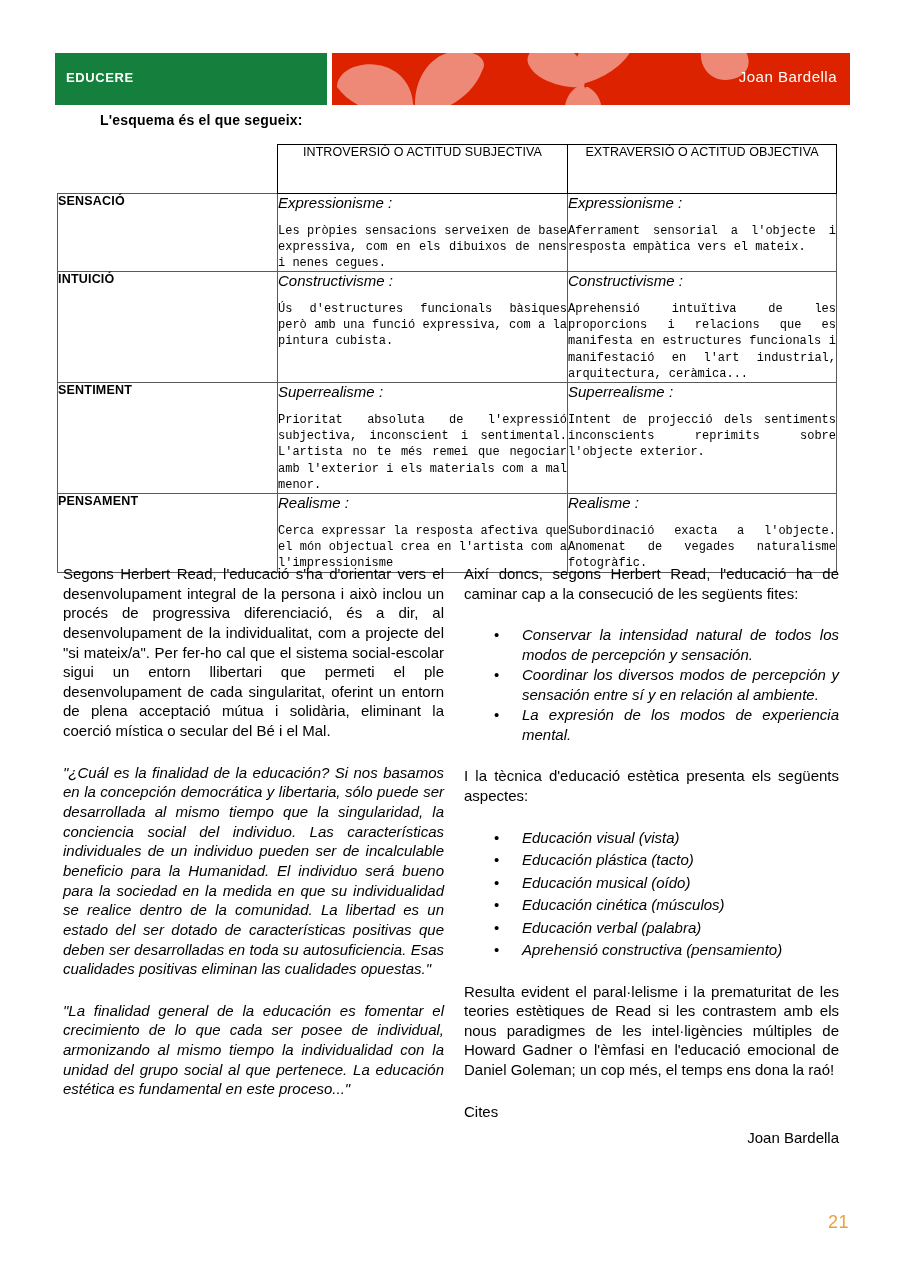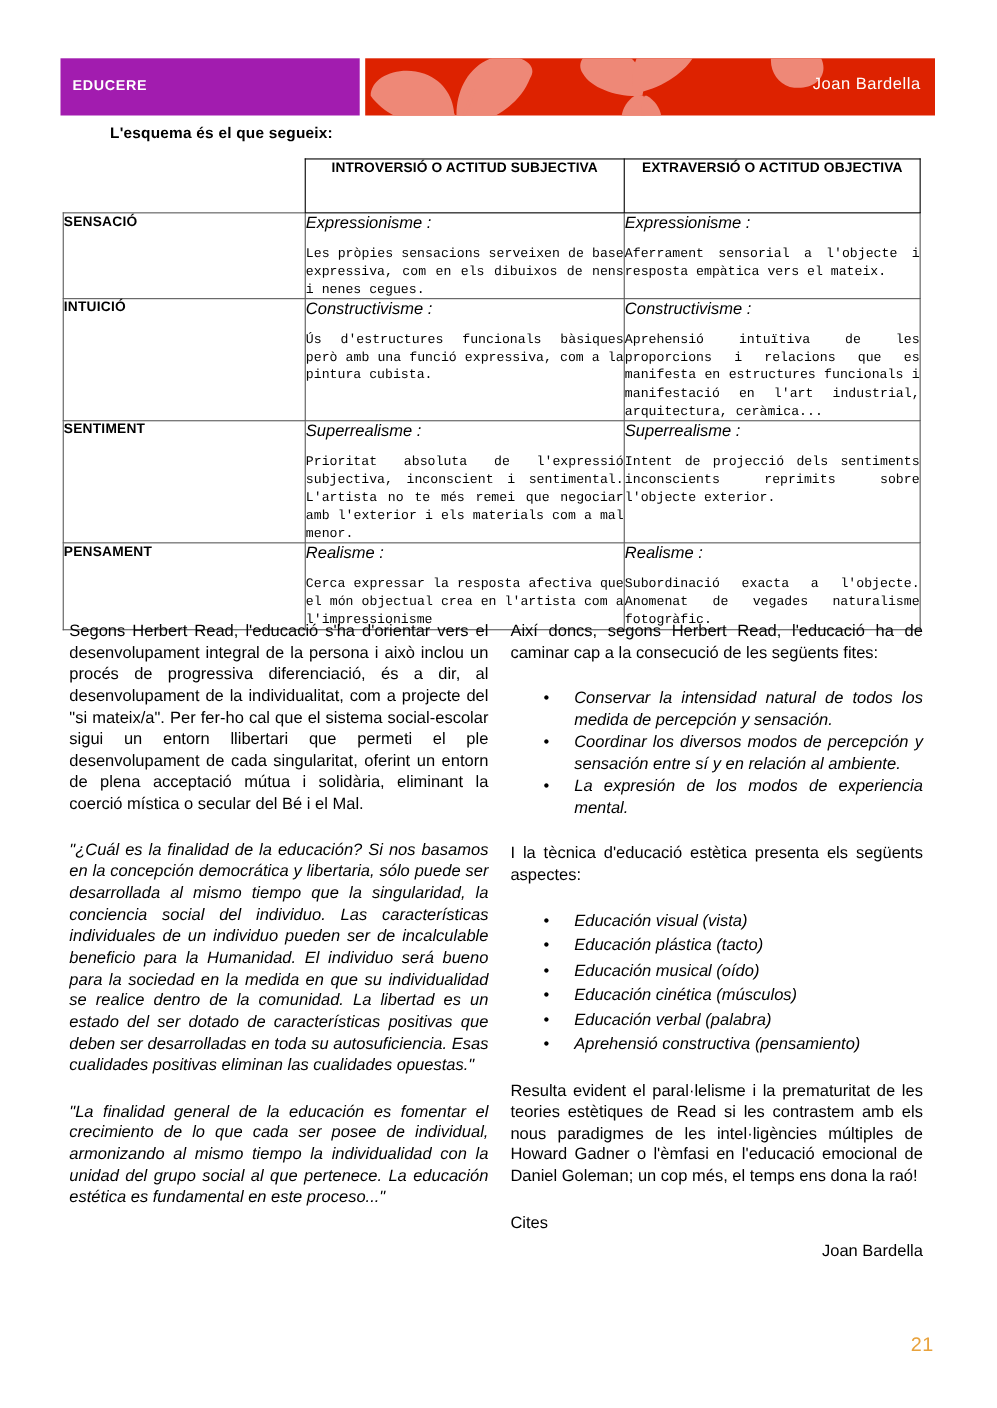--- a/index.html
+++ b/index.html
@@ -23,21 +23,21 @@
     top: 53px;
     width: 795px;
     height: 52px;
   }
   #banner-green {
     position: absolute;
     left: 0;
     top: 0;
     width: 272px;
     height: 52px;
-    background: #a21caf;
+    background: #15803d;
   }
   #banner-brand {
     position: absolute;
     left: 11px;
     top: 17px;
     font-size: 13px;
     font-weight: bold;
     letter-spacing: 0.6px;
     color: #ffffff;
   }
@@ -96,21 +96,21 @@
 
   
   .hdr-blank {
     border: none;
     height: 48px;
   }
   .hdr-cell {
     border: 1px solid #000000;
     height: 48px;
     font-size: 12.5px;
-    font-weight: bold;
+    font-weight: normal;
     letter-spacing: 0.1px;
     padding: 14px 8px 0 8px;
     box-sizing: border-box;
     white-space: nowrap;
   }
 
   
   .row-cell {
     border: 1px solid #5a5a5a;
     box-sizing: border-box;
@@ -311,21 +311,21 @@
 <div id="col-left">
   <p class="para">Segons Herbert Read, l'educació s'ha d'orientar vers el desenvolupament integral de la persona i això inclou un procés de progressiva diferenciació, és a dir, al desenvolupament de la individualitat, com a projecte del "si mateix/a". Per fer-ho cal que el sistema social-escolar sigui un entorn llibertari que permeti el ple desenvolupament de cada singularitat, oferint un entorn de plena acceptació mútua i solidària, eliminant la coerció mística o secular del Bé i el Mal.</p>
   <p class="para para-italic">"¿Cuál es la finalidad de la educación? Si nos basamos en la concepción democrática y libertaria, sólo puede ser desarrollada al mismo tiempo que la singularidad, la conciencia social del individuo. Las características individuales de un individuo pueden ser de incalculable beneficio para la Humanidad. El individuo será bueno para la sociedad en la medida en que su individualidad se realice dentro de la comunidad. La libertad es un estado del ser dotado de características positivas que deben ser desarrolladas en toda su autosuficiencia. Esas cualidades positivas eliminan las cualidades opuestas."</p>
   <p class="para para-italic">"La finalidad general de la educación es fomentar el crecimiento de lo que cada ser posee de individual, armonizando al mismo tiempo la individualidad con la unidad del grupo social al que pertenece. La educación estética es fundamental en este proceso..."</p>
 </div>
 
 <div id="col-right">
   <p class="para">Així doncs, segons Herbert Read, l'educació ha de caminar cap a la consecució de les següents fites:</p>
 
   <ul class="bullets">
-    <li><span class="bullet-dot">•</span><span>Conservar la intensidad natural de todos los medida de percepción y sensación.</span></li>
+    <li><span class="bullet-dot">•</span><span>Conservar la intensidad natural de todos los modos de percepción y sensación.</span></li>
     <li><span class="bullet-dot">•</span><span>Coordinar los diversos modos de percepción y sensación entre sí y en relación al ambiente.</span></li>
     <li><span class="bullet-dot">•</span><span>La expresión de los modos de experiencia mental.</span></li>
   </ul>
 
   <p class="para">I la tècnica d'educació estètica presenta els següents aspectes:</p>
 
   <ul class="bullets tight">
     <li><span class="bullet-dot">•</span><span>Educación visual (vista)</span></li>
     <li><span class="bullet-dot">•</span><span>Educación plástica (tacto)</span></li>
     <li><span class="bullet-dot">•</span><span>Educación musical (oído)</span></li>

